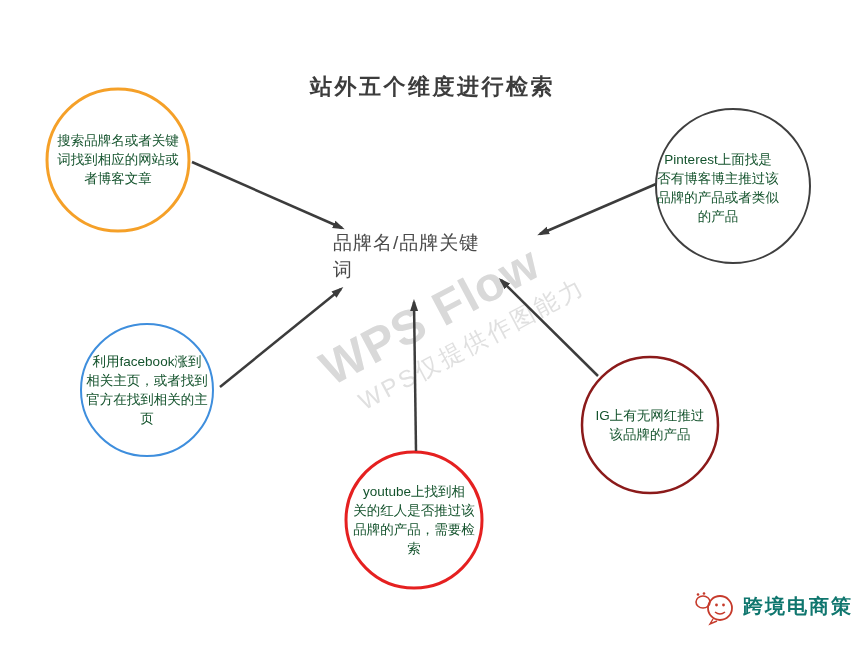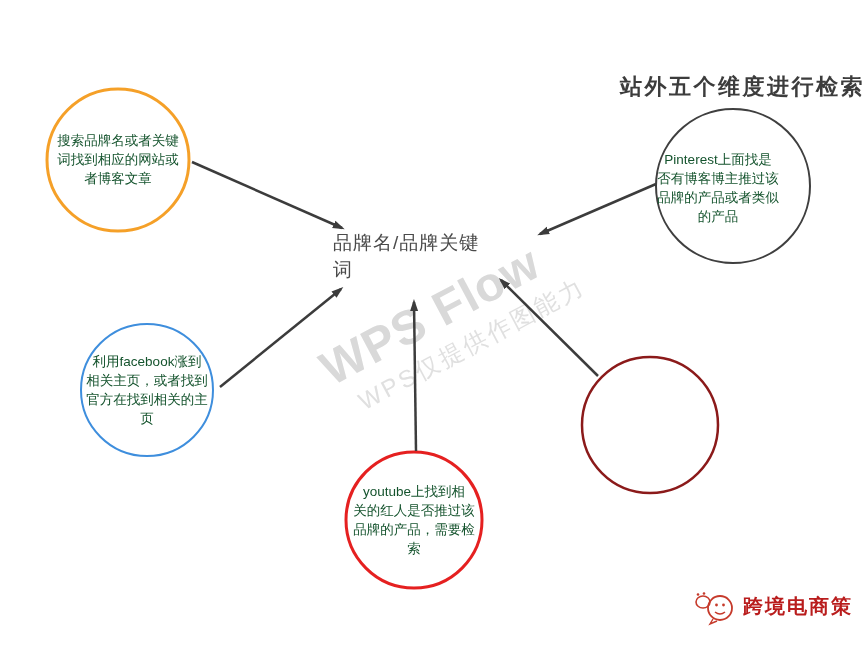--- a/index.html
+++ b/index.html
@@ -5,21 +5,21 @@
   html,body{margin:0;padding:0;background:#ffffff;}
   #stage{
     position:relative;
     width:865px;height:646px;
     background:#ffffff;
     overflow:hidden;
     font-family:"Liberation Sans","DejaVu Sans",sans-serif;
   }
   .title{
     position:absolute;left:0;top:72px;width:100%;
-    text-align:right;
+    text-align:center;
     font-size:22px;letter-spacing:2.5px;
     color:#3c3c3c;font-weight:600;
   }
   .node-text{
     position:absolute;
     white-space:pre-line;
     text-align:center;
     font-size:13.5px;line-height:19px;
     color:#14532d;
   }
@@ -43,21 +43,21 @@
     color:#e0e0e0;
     transform:rotate(-28deg);
   }
   svg.overlay{position:absolute;left:0;top:0;}
   .brand-stamp{
     position:absolute;right:12px;top:586px;
     display:flex;align-items:center;gap:6px;
   }
   .brand-stamp .brand-text{
     font-size:20px;font-weight:bold;letter-spacing:2px;
-    color:#b91c1c;
+    color:#0f766e;
   }
 </style>
 </head>
 <body>
 
 <div id="stage">
 
   <div class="wm-big">WPS Flow</div>
   <div class="wm-small">WPS仅提供作图能力</div>
 
@@ -91,20 +91,22 @@
 品牌的产品或者类似
 的产品</div>
   <div class="node-text" style="left:57px;top:352px;width:180px;">利用facebook涨到
 相关主页，或者找到
 官方在找到相关的主
 页</div>
   <div class="node-text" style="left:324px;top:482px;width:180px;">youtube上找到相
 关的红人是否推过该
 品牌的产品，需要检
 索</div>
+  <div class="node-text" style="left:560px;top:406px;width:180px;">IG上有无网红推过
+该品牌的产品</div>
 
   <div class="center-label">品牌名/品牌关键
 词</div>
 
   <div class="brand-stamp">
     <svg width="44" height="40" viewBox="0 0 44 40">
       <ellipse cx="10" cy="16" rx="7" ry="6" fill="none" stroke="#c63a2b" stroke-width="1.6"></ellipse>
       <circle cx="5" cy="8.5" r="1.3" fill="#c63a2b"></circle>
       <circle cx="11" cy="7.5" r="1.3" fill="#c63a2b"></circle>
       <circle cx="27" cy="22" r="12" fill="none" stroke="#c63a2b" stroke-width="1.8"></circle>

